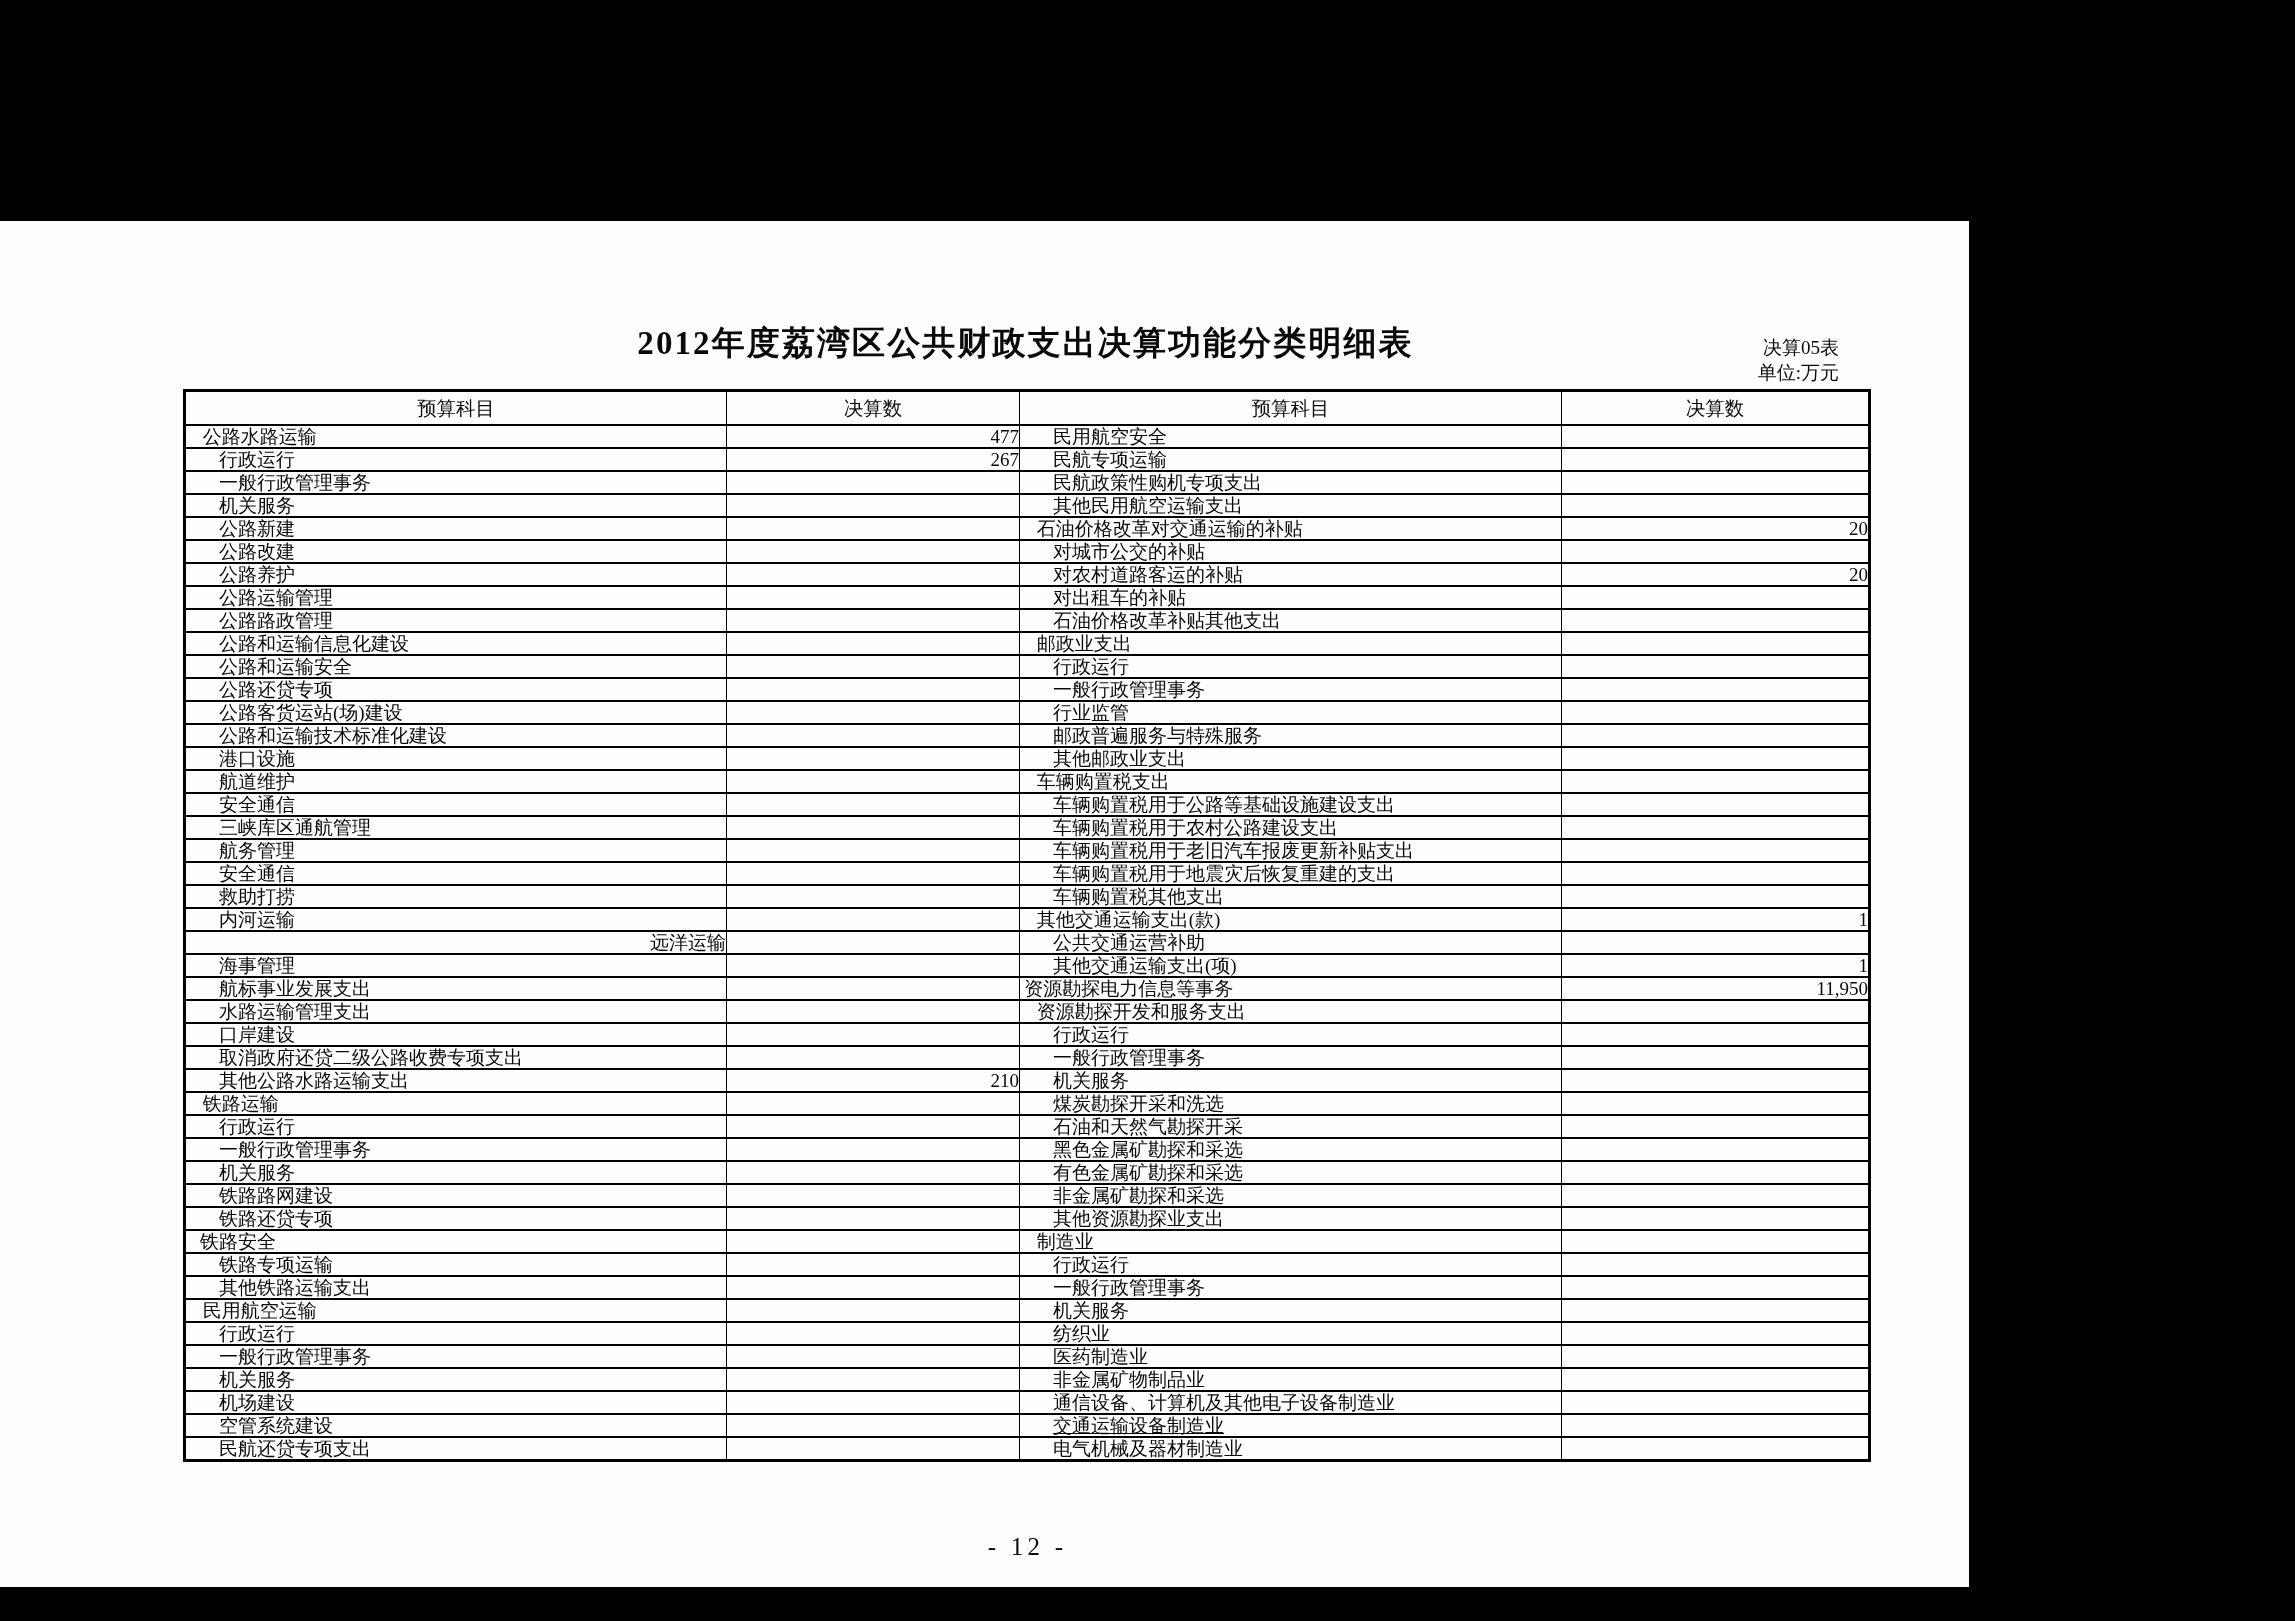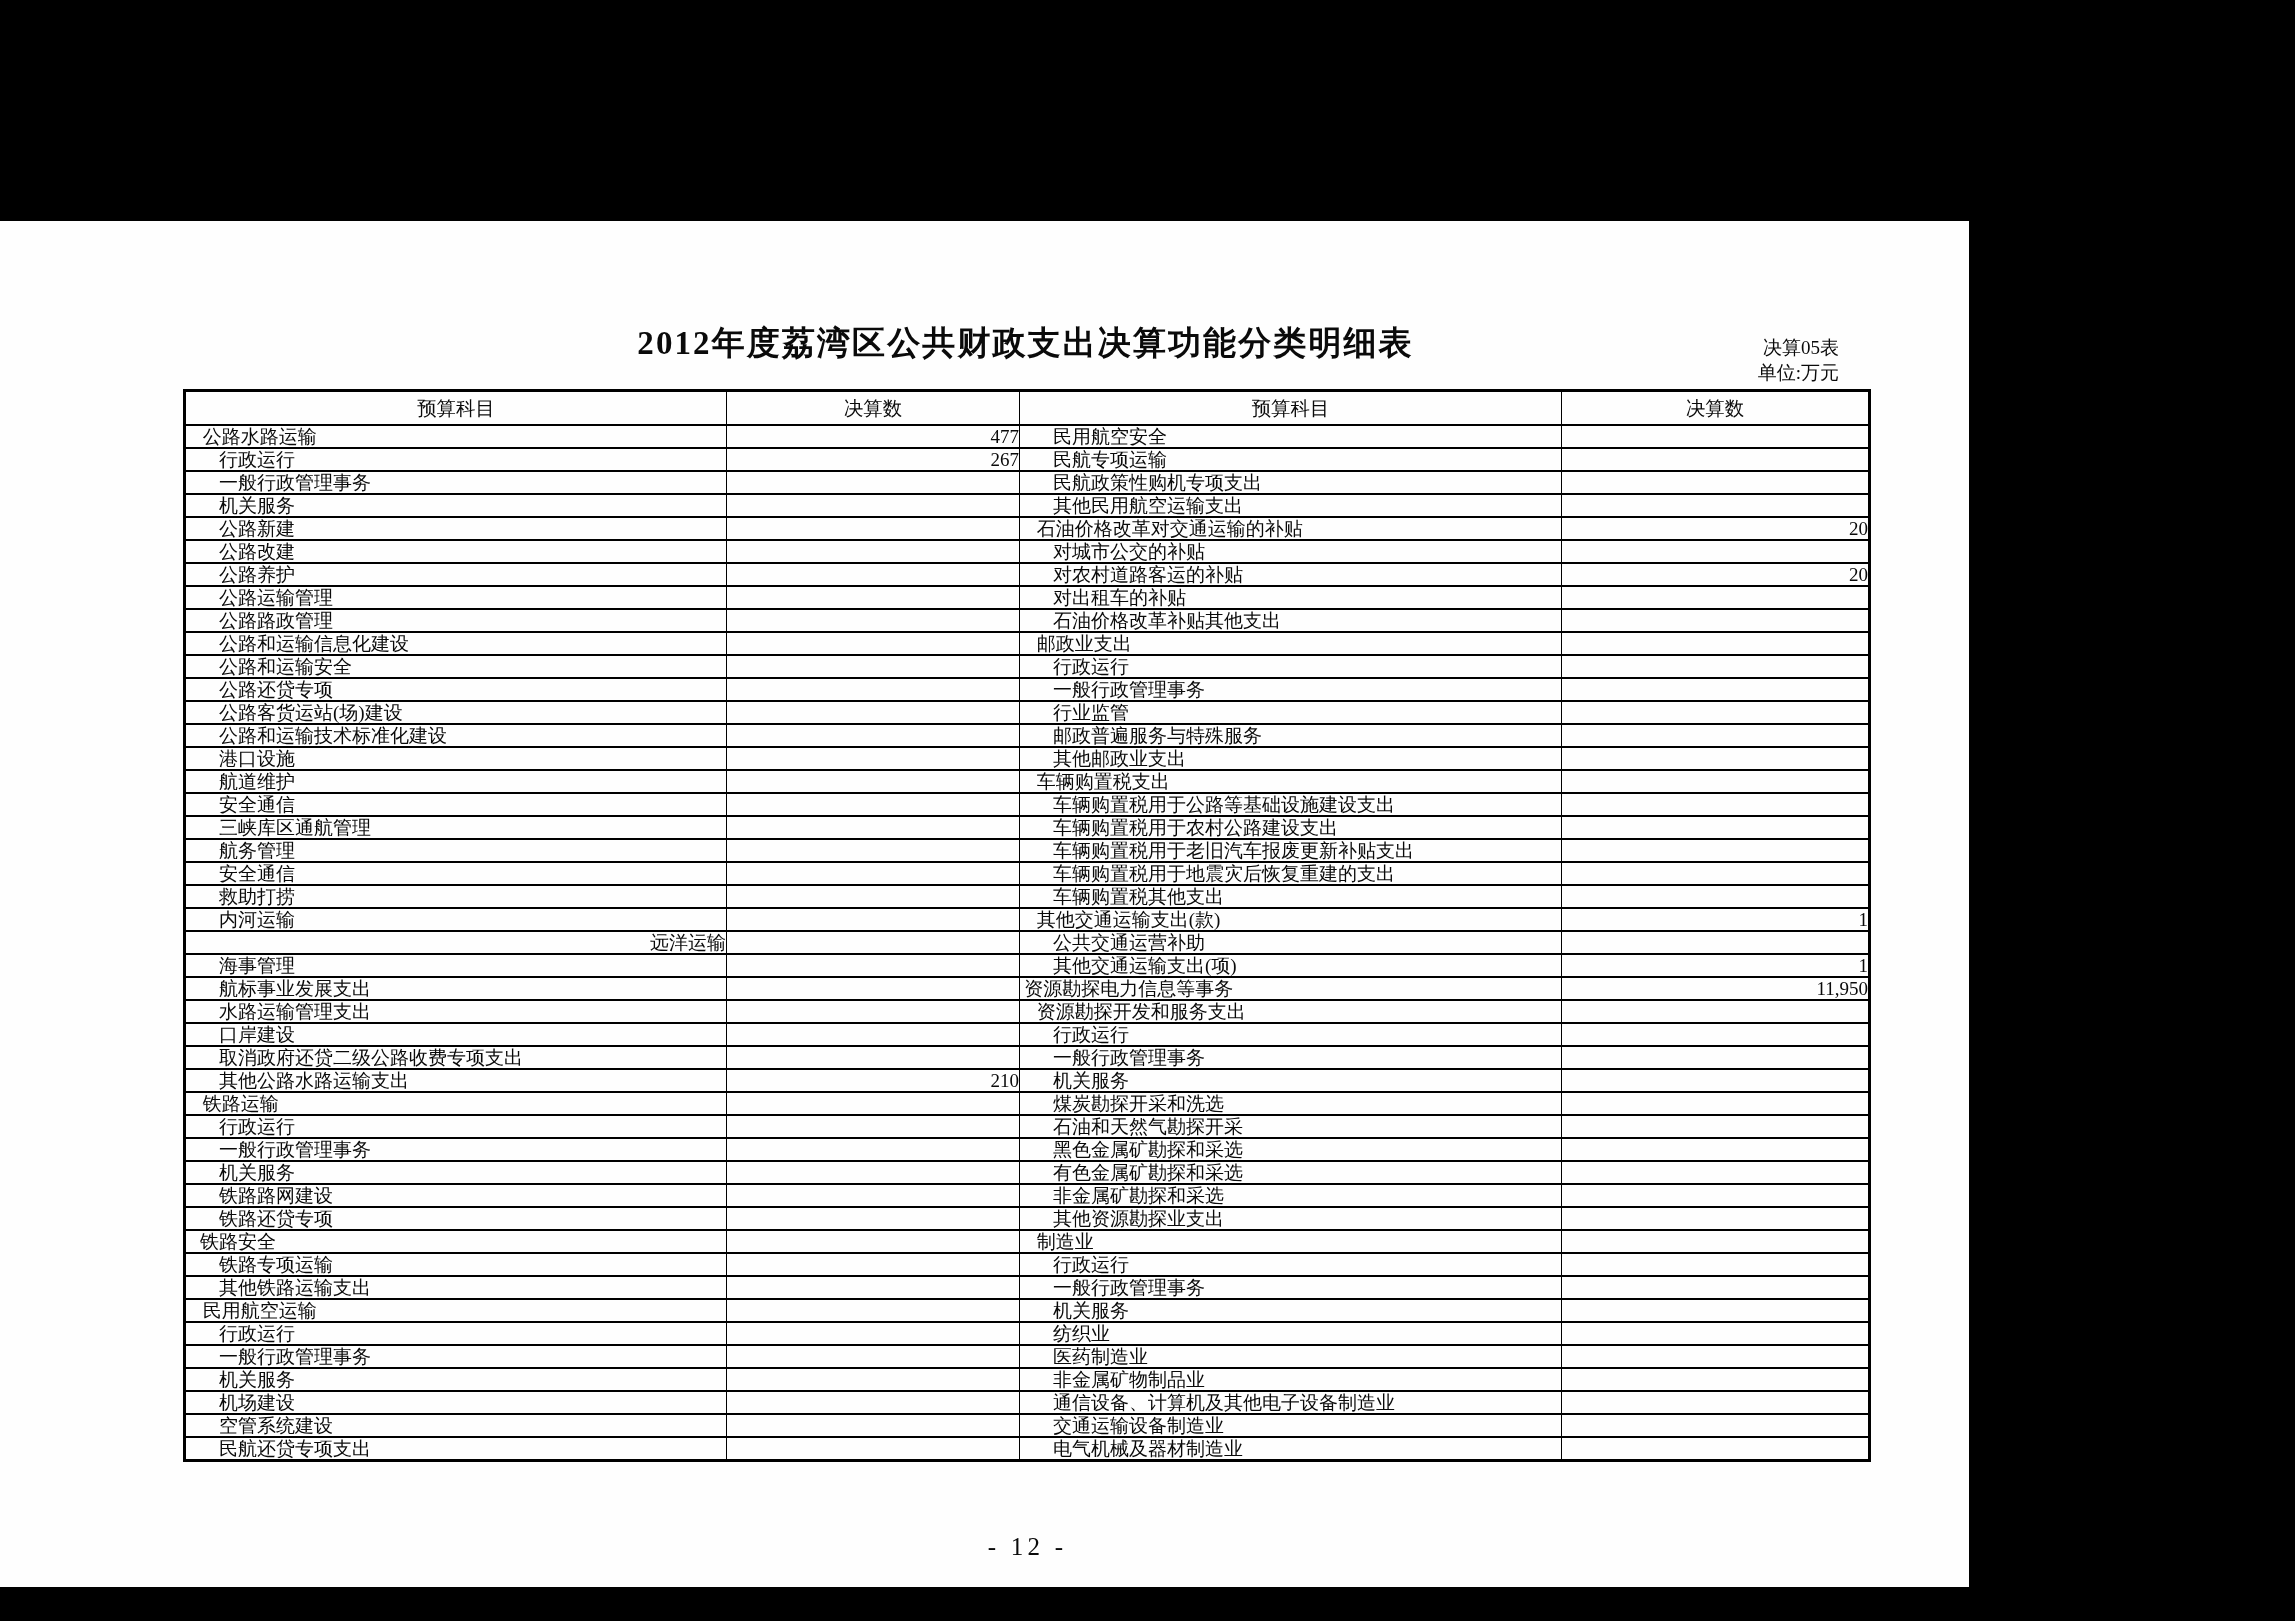--- a/index.html
+++ b/index.html
@@ -337,21 +337,21 @@
         </tr>
         <tr>
           <td class="subject" style="padding-left: 33px;">机场建设</td>
           <td class="amount"></td>
           <td class="subject" style="padding-left: 33px;">通信设备、计算机及其他电子设备制造业</td>
           <td class="amount"></td>
         </tr>
         <tr>
           <td class="subject" style="padding-left: 33px;">空管系统建设</td>
           <td class="amount"></td>
-          <td class="subject" style="padding-left: 33px;">交通运输设备制造业</td>
+          <td class="subject" style="padding-left: 33px; text-decoration: underline;">交通运输设备制造业</td>
           <td class="amount"></td>
         </tr>
         <tr>
           <td class="subject" style="padding-left: 33px;">民航还贷专项支出</td>
           <td class="amount"></td>
           <td class="subject" style="padding-left: 33px;">电气机械及器材制造业</td>
           <td class="amount"></td>
         </tr>
       </tbody>
   </table>

